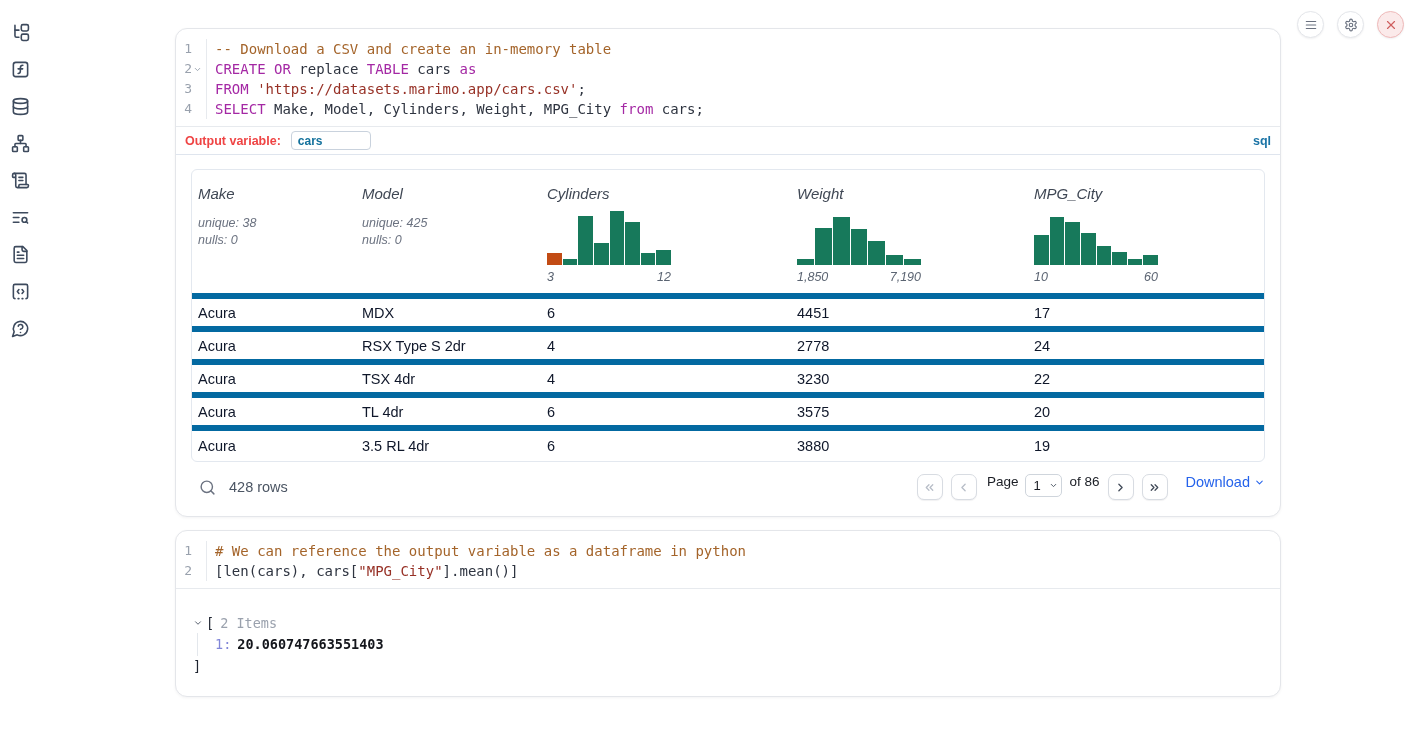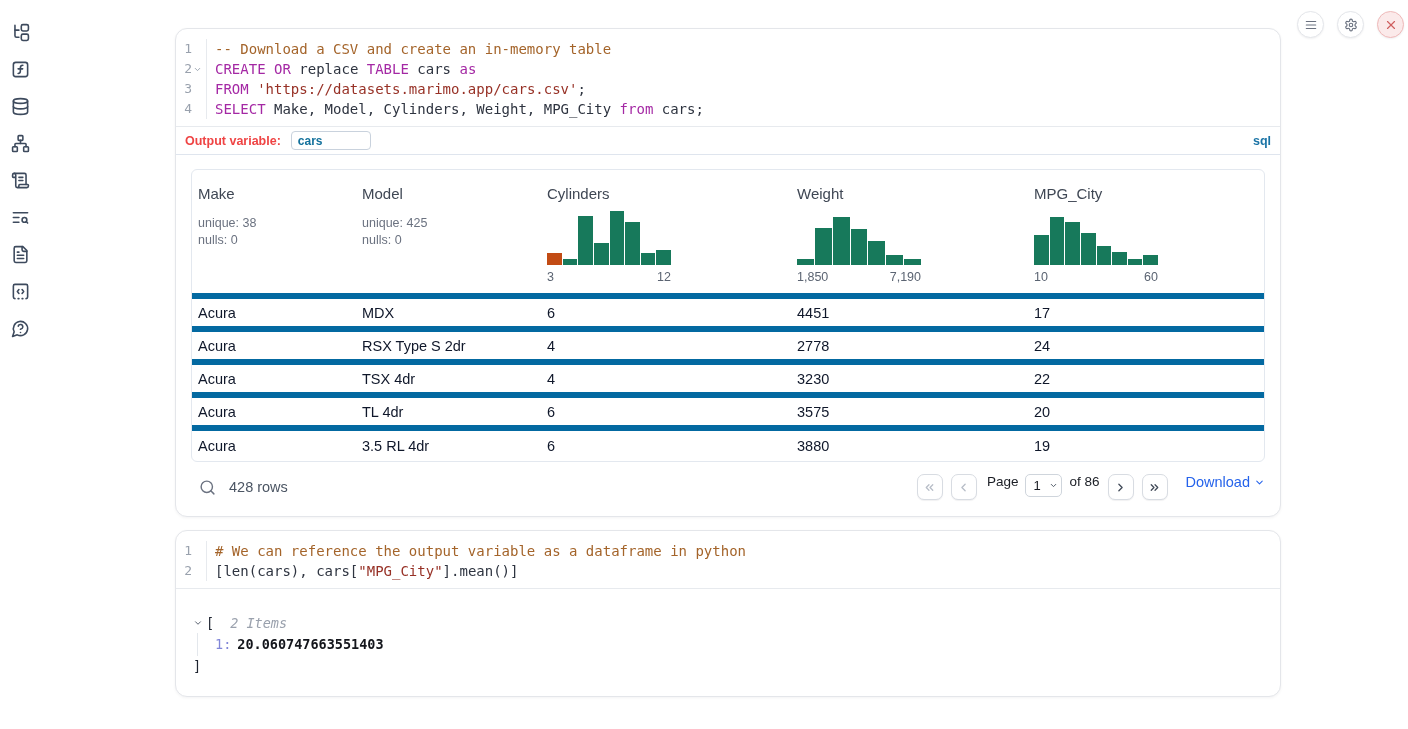--- a/index.html
+++ b/index.html
@@ -47,21 +47,21 @@
   .outvar-row { height:29px; border-top:1px solid #e7eaee; border-bottom:1px solid #dfe5ee;
     display:flex; align-items:center; padding:0 9px; }
   .outvar-label { color:#ef4444; font-weight:bold; font-size:12.5px; }
   .outvar-input { margin-left:10px; width:80px; height:19px; border:1px solid #c9d2dd; border-radius:4px;
     padding:0 6px; color:#13719c; font-weight:bold; font-size:12px; font-family:"Liberation Sans",sans-serif; }
   .lang-badge { margin-left:auto; color:#1b74a6; font-weight:bold; font-size:12.5px; }
 
   
   .table-outer { margin:14px 15px 0; border:1px solid #e3e8ef; border-radius:6px; overflow:hidden; }
   table { width:100%; border-collapse:collapse; table-layout:fixed; }
-  thead th { vertical-align:top; text-align:left; padding:14px 6px 8px; border-bottom:4px solid #14532d; font-weight:normal; }
+  thead th { vertical-align:top; text-align:left; padding:14px 6px 8px; border-bottom:4px solid #14532d; font-weight:normal;font-style:italic; }
   .col-title { color:#3f4754; font-size:15px; line-height:19px; }
   .col-stats { margin-top:12px; color:#6b7280; font-size:12.5px; line-height:17px; }
   .hist { width:124px; margin-top:8px; }
   .hist-bars { display:flex; align-items:flex-end; height:54px; gap:1px; }
   .hist-bar { flex:1 1 0; border-radius:0; }
   .hist-axis { display:flex; justify-content:space-between; margin-top:4px;
     color:#5b6472; font-size:12.5px; line-height:16px; }
   tbody td { height:33px; padding:0 6px; border-top:6px solid #0369a1; color:#0f172a; font-size:14.5px; }
 
   
@@ -85,21 +85,21 @@
   .of-label { margin-left:7px; color:#1a1d24; font-size:13.5px; }
   .download { margin-left:18px; display:flex; align-items:center; gap:4px; color:#2563eb;
     font-size:14.5px; cursor:pointer; background:none; border:none; font-family:"Liberation Sans",sans-serif; }
   .download svg { width:11px; height:11px; stroke:#2563eb; stroke-width:2.2; fill:none; stroke-linecap:round; stroke-linejoin:round; }
 
   
   .py-divider { border-top:1px solid #e7eaee; }
   .tree { font-family:"DejaVu Sans Mono","Liberation Mono",monospace; font-size:13.5px; padding:24px 0 20px 17px; }
   .tree-head { display:flex; align-items:center; height:20px; color:#1e2430; }
   .tree-head svg { width:10px; height:10px; margin-right:3px; stroke:#5b6472; stroke-width:2.4; fill:none; stroke-linecap:round; stroke-linejoin:round; }
-  .tree-items-label { color:#9aa1ad; font-style:italic; margin-left:16px; }
+  .tree-items-label { color:#9aa1ad; margin-left:6px; }
   .tree-children { border-left:1px solid #e3e7ec; margin-left:4px; padding-left:17px; }
   .tree-entry { height:23px; line-height:23px; }
   .tree-key { color:#8186d8; }
   .tree-val { color:#14161c; font-weight:bold; margin-left:6px; }
   .tree-close { height:20px; line-height:20px; color:#1e2430; }
 </style>
 </head>
 <body>
 
 <div class="stage">

